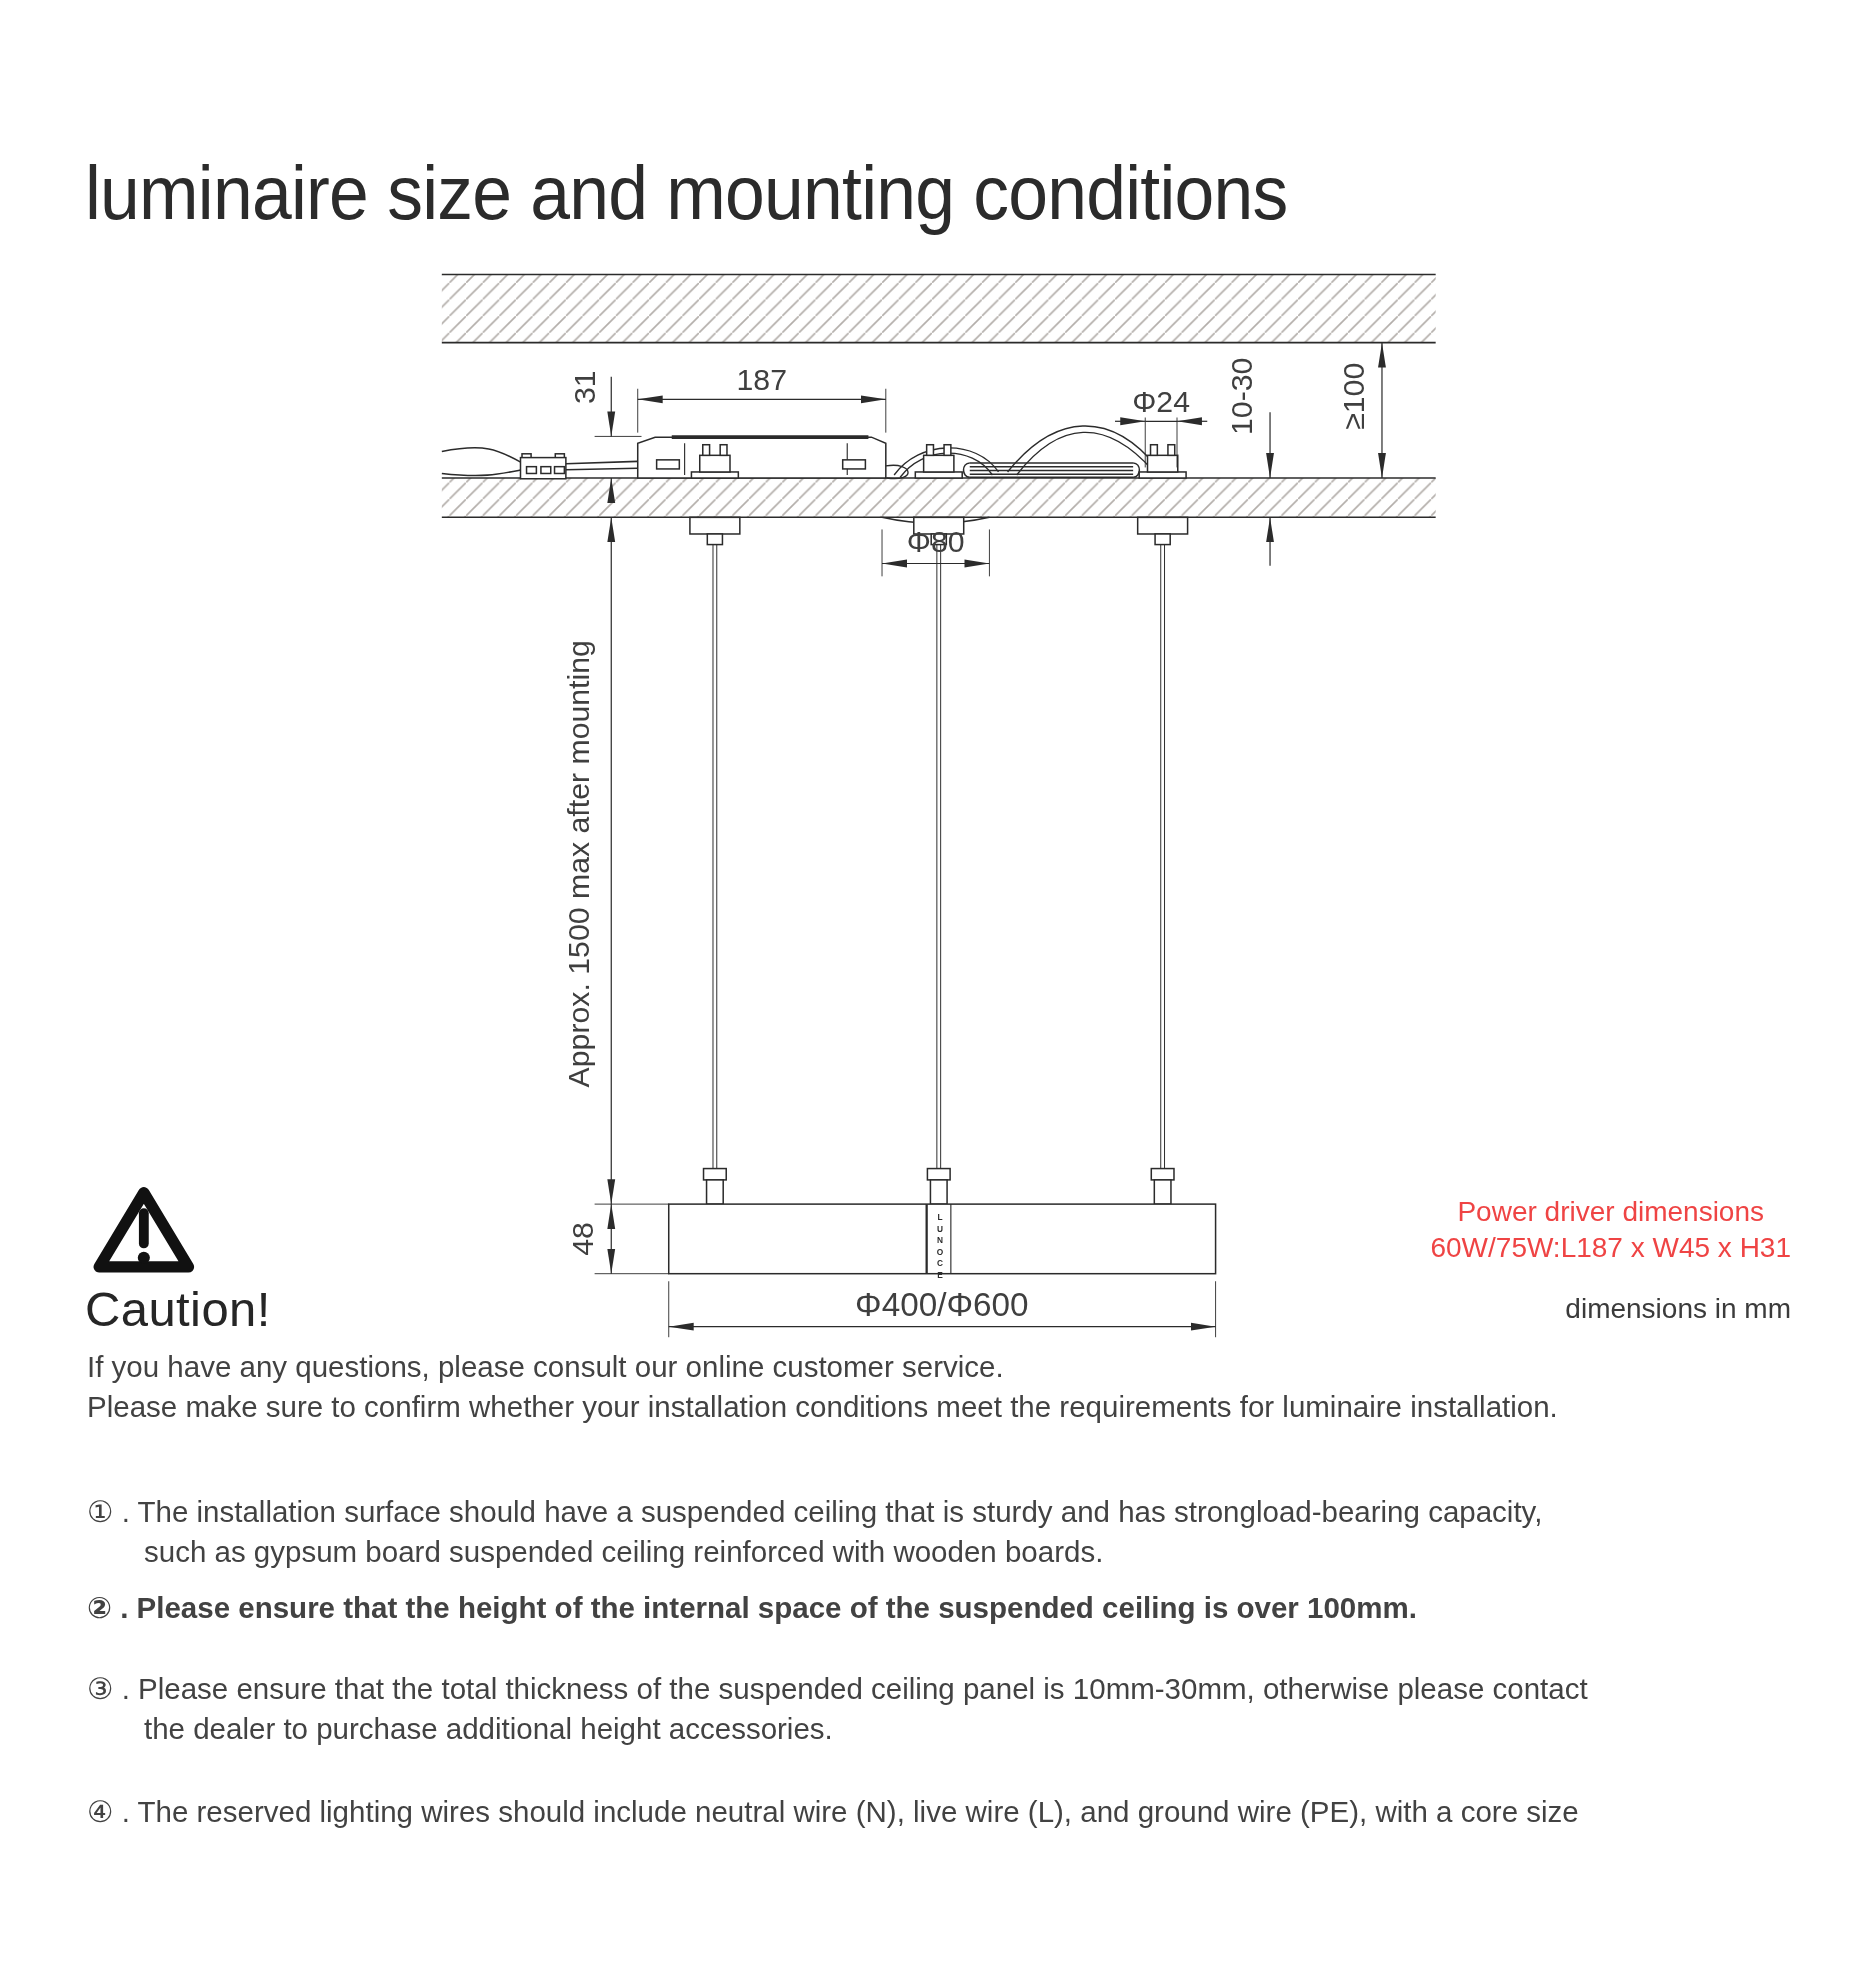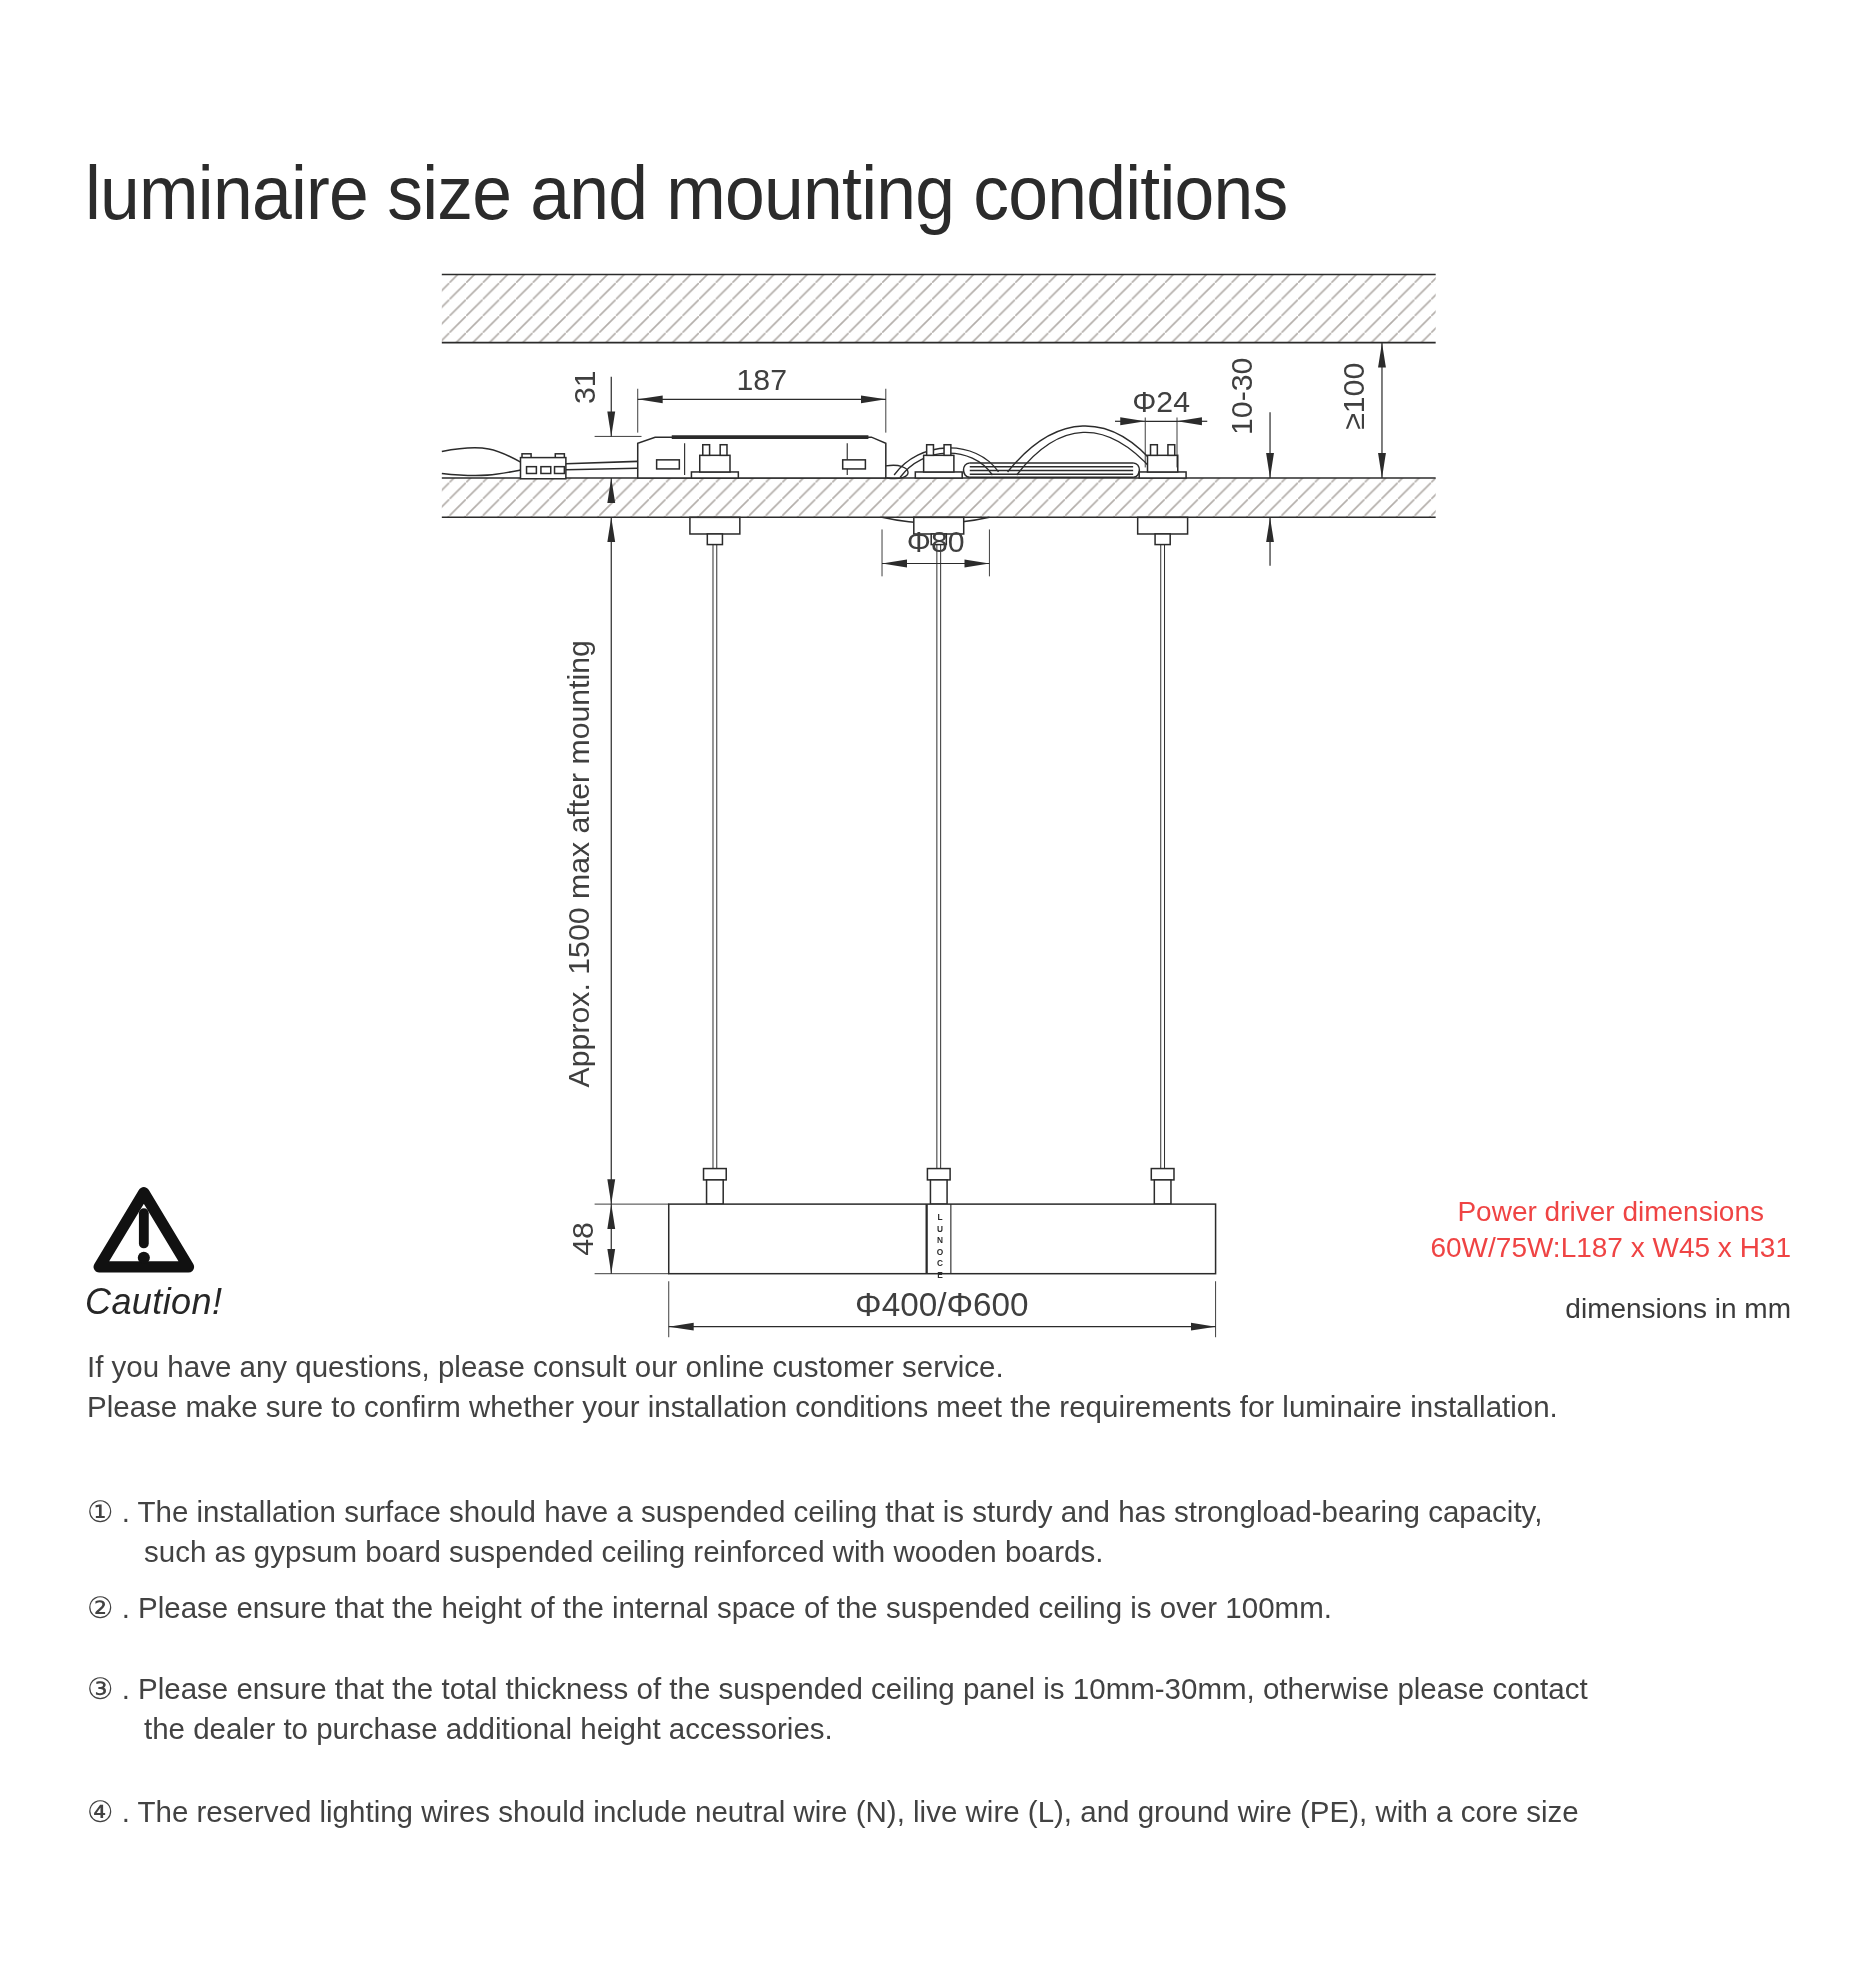--- a/index.html
+++ b/index.html
@@ -26,30 +26,30 @@
   #driver-note{
     position:absolute;right:85px;top:1194px;text-align:center;
     font-size:28px;line-height:36px;color:#ef4444;
   }
   #units-note{
     position:absolute;right:85px;top:1293px;text-align:right;
     font-size:28px;color:#3b3b3b;margin-left:32px;
   }
   #caution-heading{
     position:absolute;left:85px;top:1281px;
-    font-size:36px;color:#262626;letter-spacing:0.4px;font-style:italic;
+    font-size:49px;color:#262626;letter-spacing:0.4px;
   }
   .body-text{
     position:absolute;left:87px;width:1732px;
     font-size:29.5px;line-height:40px;color:#424242;
   }
   .note-cont{padding-left:57px;}
   #intro{top:1347px;}
   #note-1{top:1492px;}
-  #note-2{top:1588px;}
+  #note-2{top:1588px;font-weight:bold;}
   #note-3{top:1669px;}
   #note-4{top:1792px;}
 </style>
 </head>
 <body>
 
 <h1 id="title">luminaire size and mounting conditions</h1>
 
 <svg id="drawing-svg" width="1876" height="1965" viewBox="0 0 2480 2598">
   <defs>

